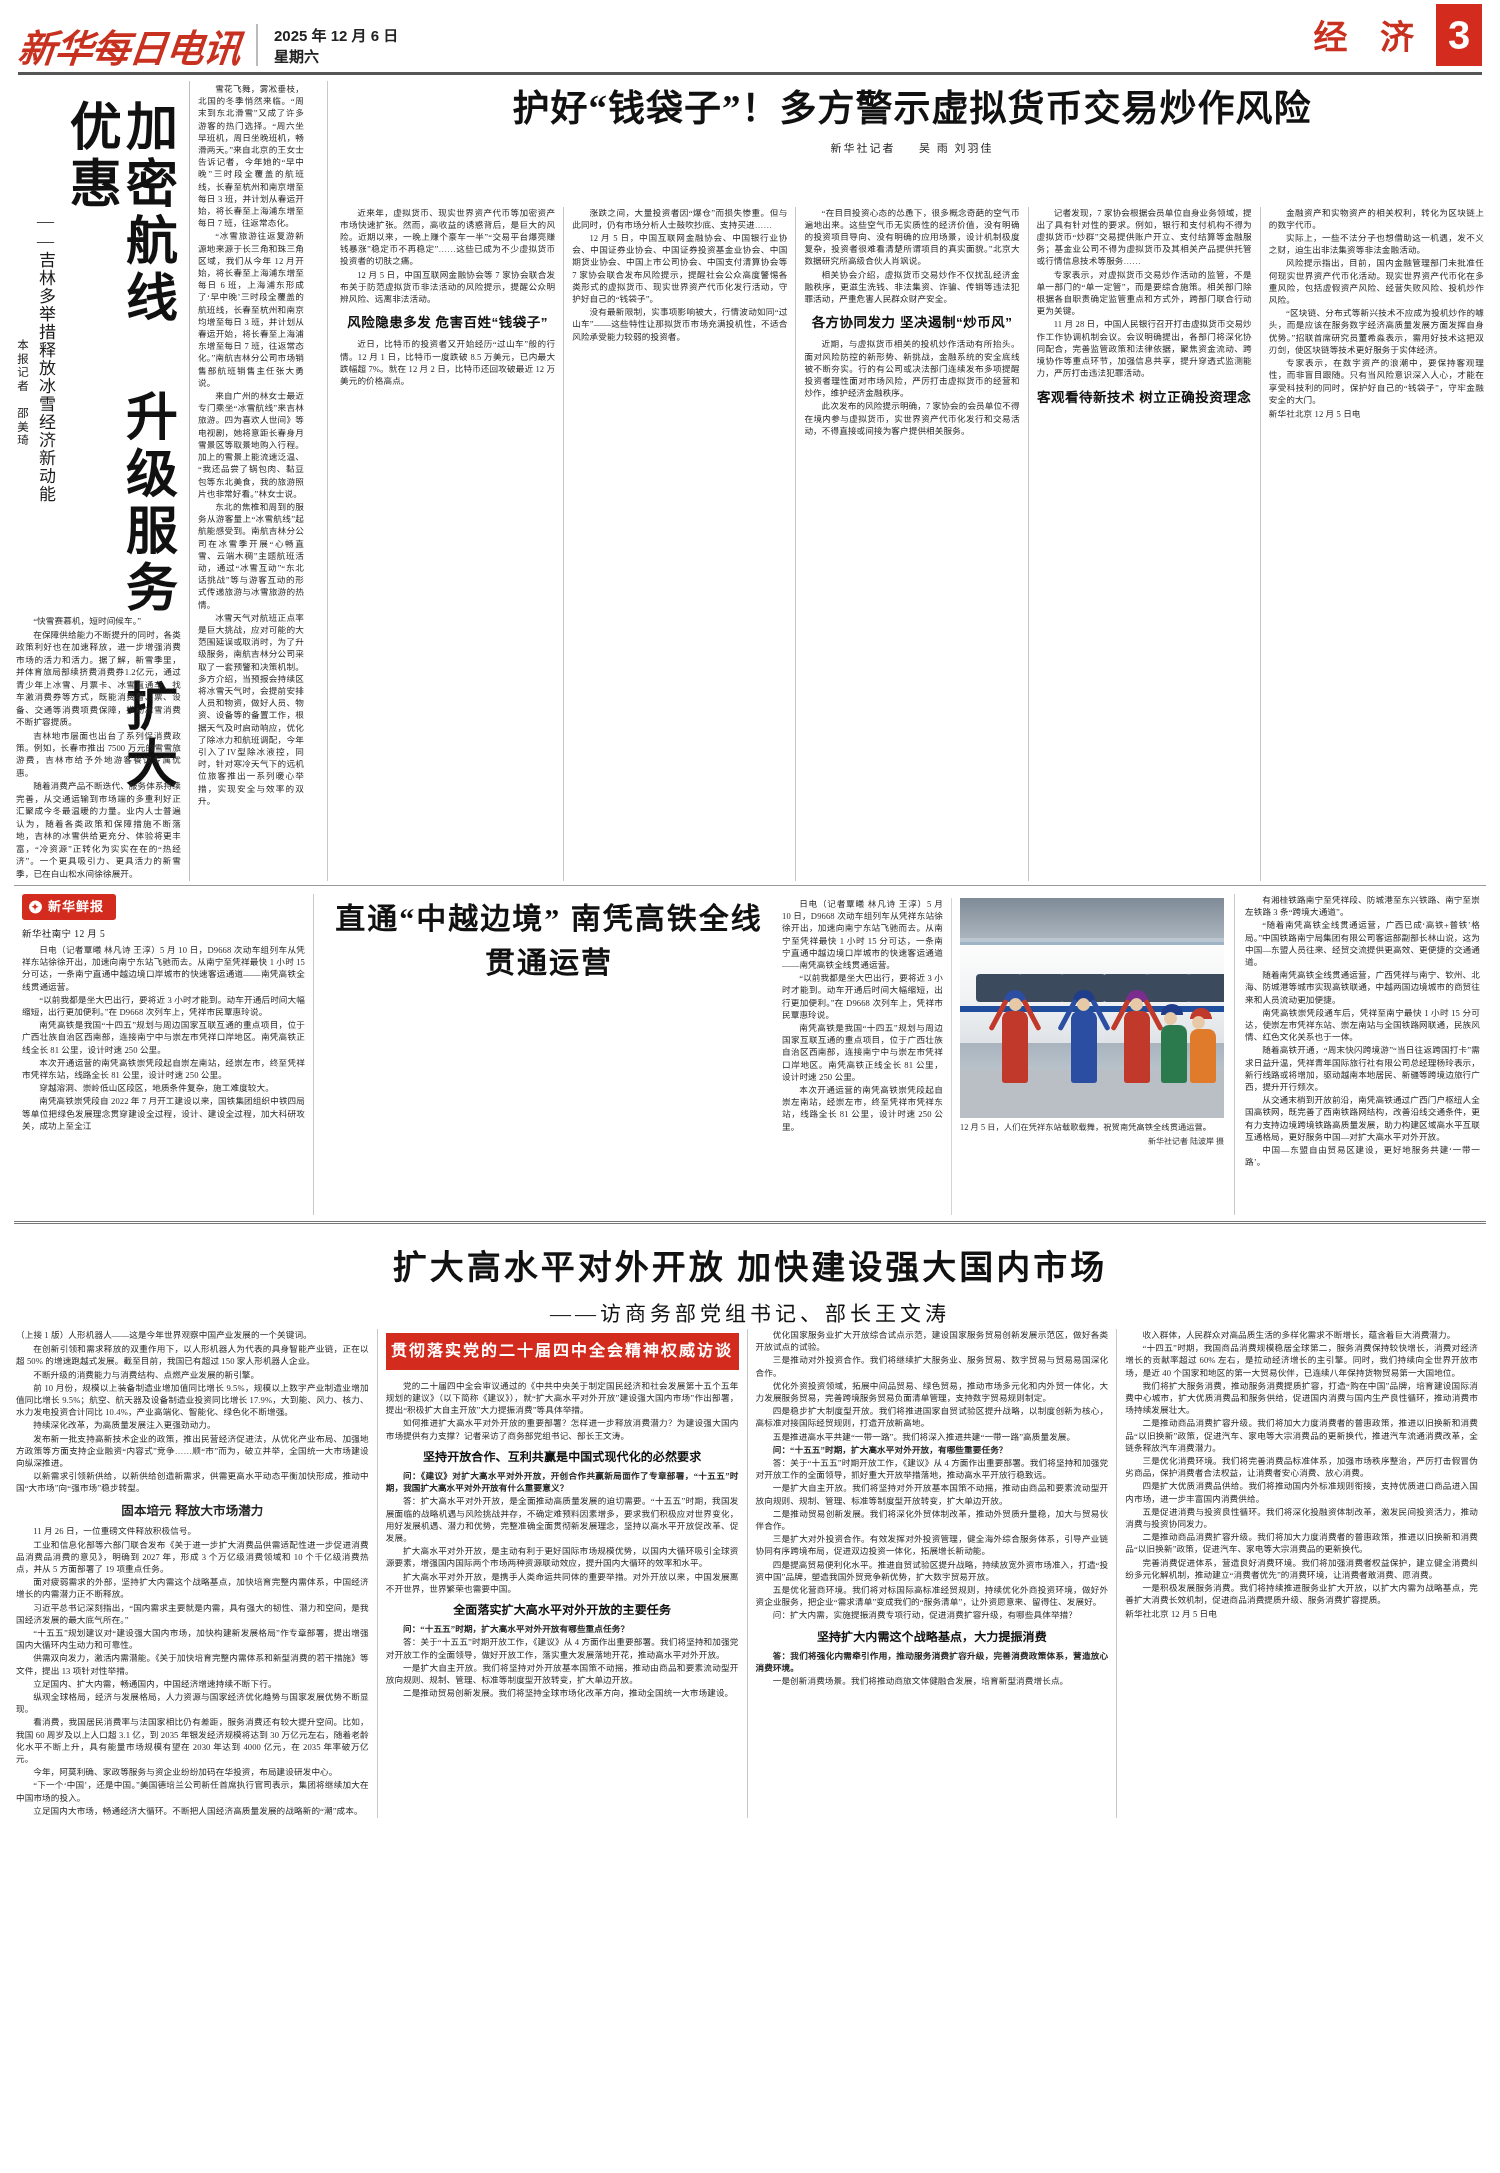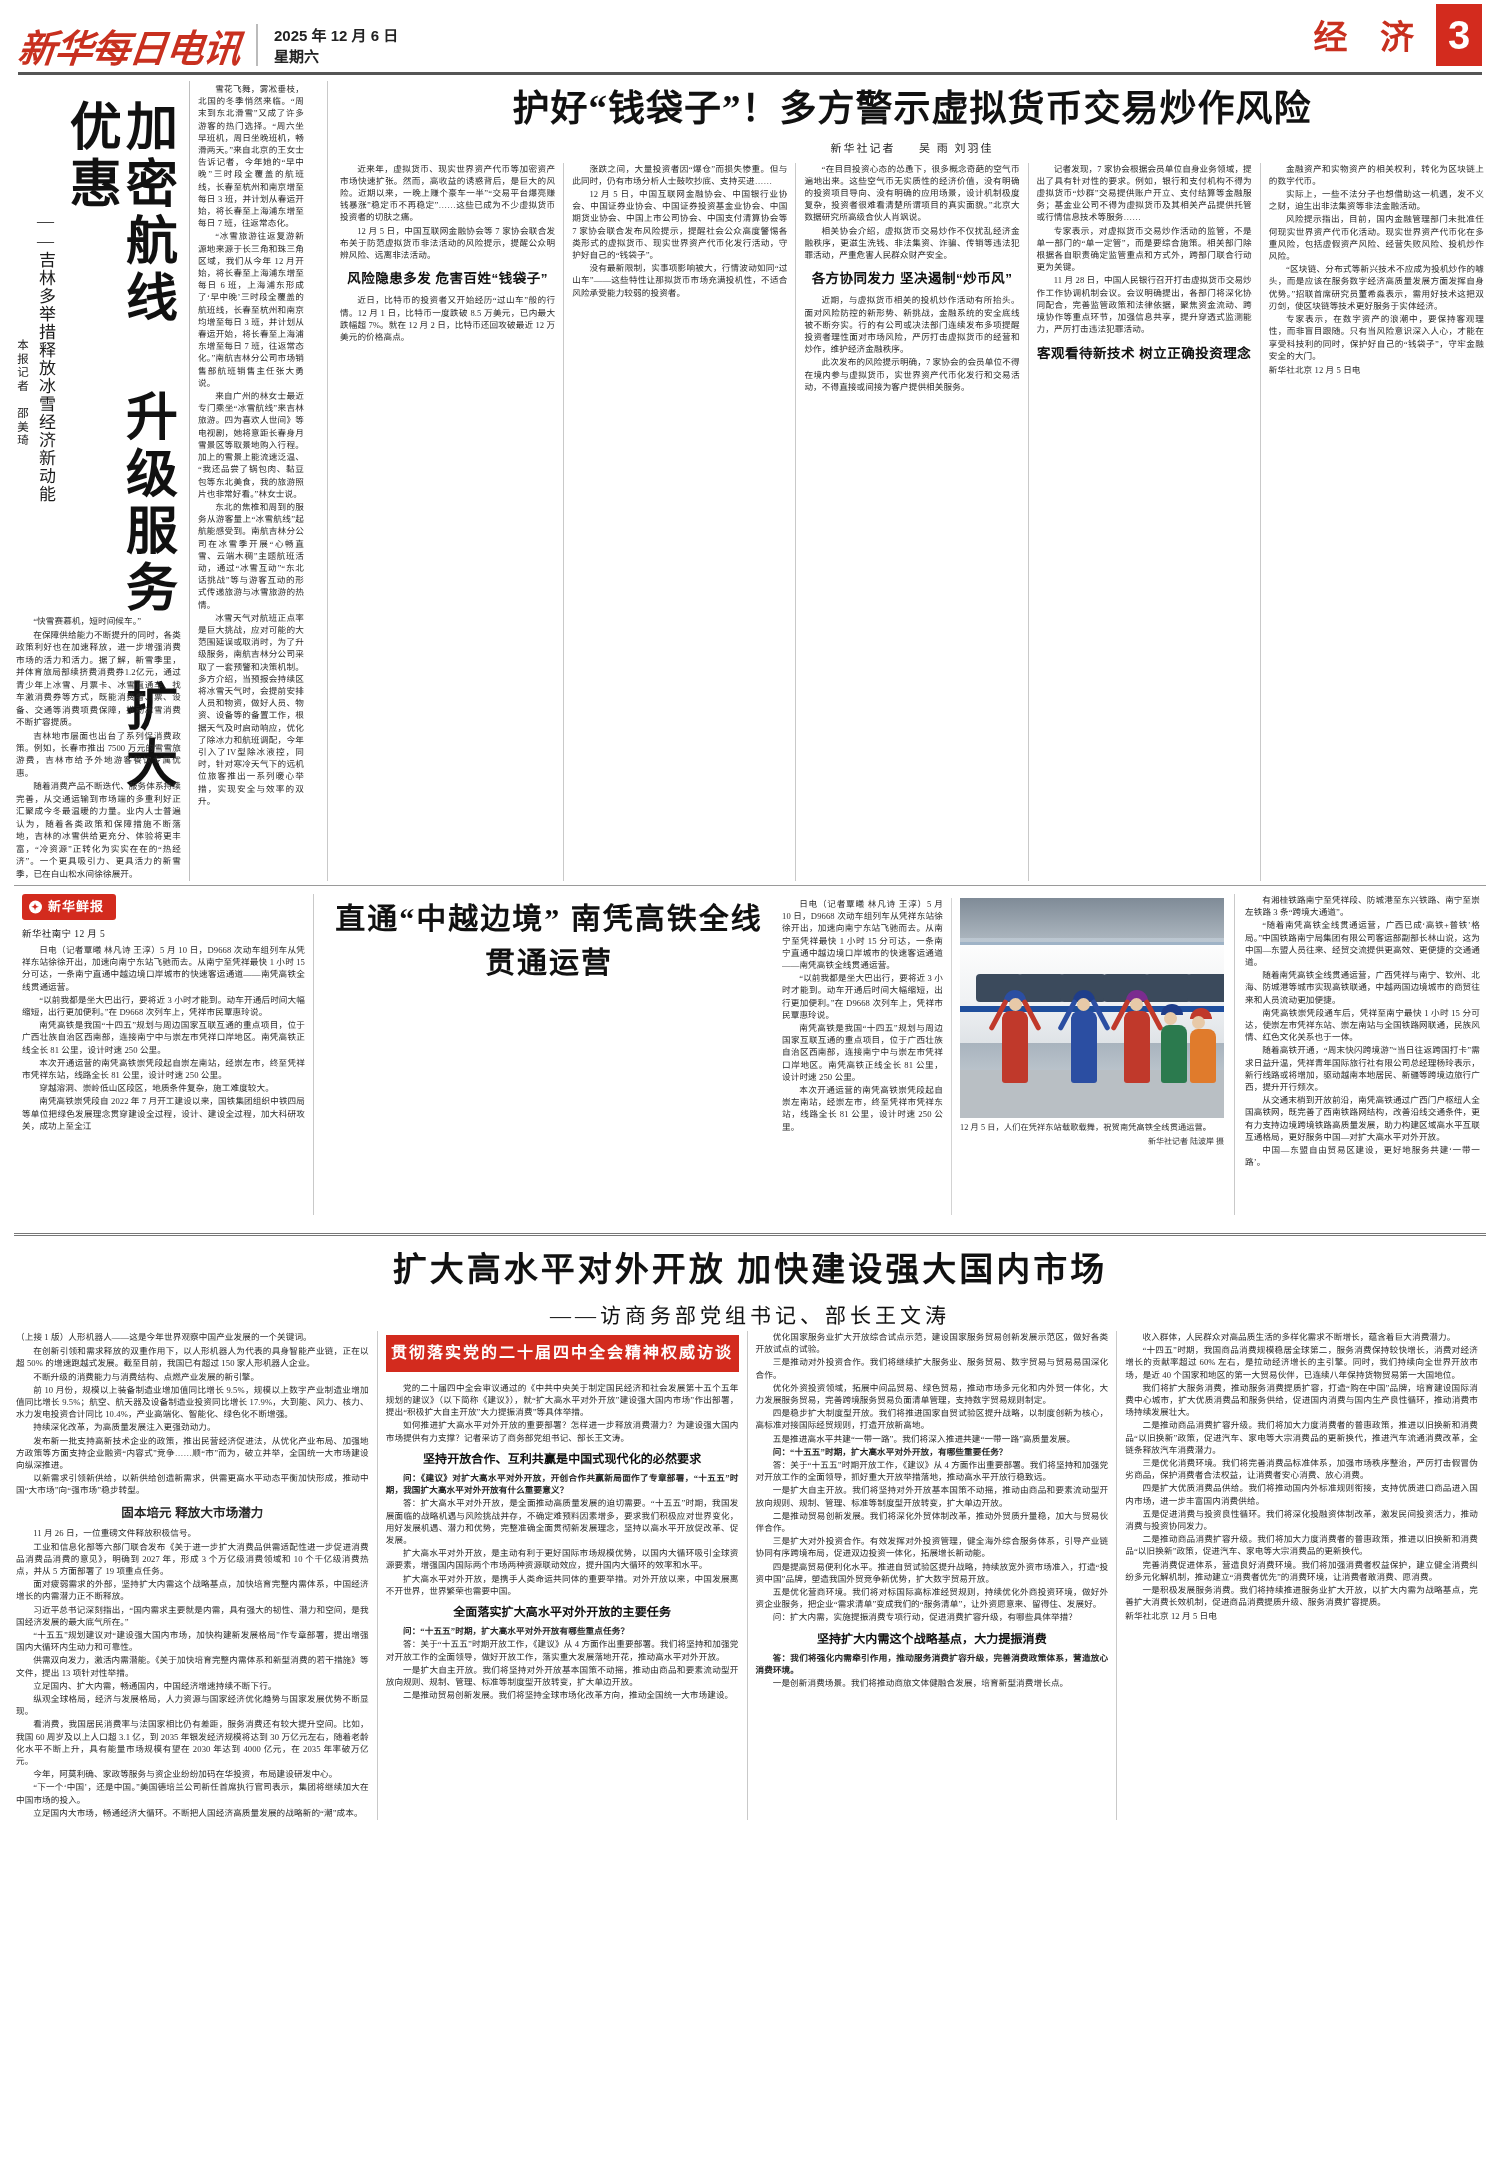--- a/index.html
+++ b/index.html
@@ -102,21 +102,21 @@
   .top-right { flex:1; padding-left:10px; display:flex; flex-direction:column; }
   .headline-main {
     font-size:37px; font-weight:bold; text-align:center;
     letter-spacing:1px; line-height:1.18; color:#111;
     font-family:"Liberation Serif", serif; margin:6px 0 2px 0;
   }
   .byline-c { text-align:center; font-size:11px; letter-spacing:2px; margin:6px 0 8px 0; color:#222;}
   .byline-c .sep { display:inline-block; width:14px; }
 
   .cols5 { display:flex; flex:1; gap:0; }
-  .c5 { flex:1; padding:0 8px; border-right:1px solid #c9c9c9; }
+  .c5 { flex:1; padding:0 8px; border-right:1px solid #c9c9c9;margin-top:44px; }
   .c5:last-child { border-right:none; padding-right:2px; }
   .c5:first-child { padding-left:2px; }
   .subhead {
     font-size:13.5px; font-weight:bold; text-align:center;
     margin:8px 0 6px 0; letter-spacing:0.5px; color:#111;
     font-family:"Liberation Sans", sans-serif;
   }
   .sign-off { font-size:8.6px; margin-top:2px; }
 
   
@@ -166,21 +166,21 @@
   .dancer .gown { width:26px; height:72px; border-radius:8px 8px 3px 3px; margin:0 auto;}
   .dancer .arm { position:absolute; top:8px; width:5px; height:34px; border-radius:3px; }
   .dancer .arm.l { left:-6px; transform:rotate(28deg); }
   .dancer .arm.r { right:-6px; transform:rotate(-28deg); }
   .roof { position:absolute; left:0; right:0; top:0; height:18%;
     background:linear-gradient(#7f8b97, #aab4bd); }
   .photo-cap { font-size:8.2px; line-height:1.4; margin-top:4px; text-align:justify; }
   .photo-credit { font-size:8px; text-align:right; margin-top:2px; color:#333;}
 
   
-  .bottom-block { margin-top:18px; border-top:3px double #777; padding-top:6px; }
+  .bottom-block { margin-top:6px; border-top:3px double #777; padding-top:16px; }
   .b-headline {
     text-align:center; font-size:34px; font-weight:bold;
     letter-spacing:3px; color:#111; font-family:"Liberation Serif", serif;
   }
   .b-subhead {
     text-align:center; font-size:21px; letter-spacing:4px; margin-top:8px;
     color:#111; font-family:"Liberation Serif", serif;
   }
   .b-byline { text-align:center; font-size:11px; letter-spacing:2px; margin:10px 0 8px 0;}
   .redbar {

